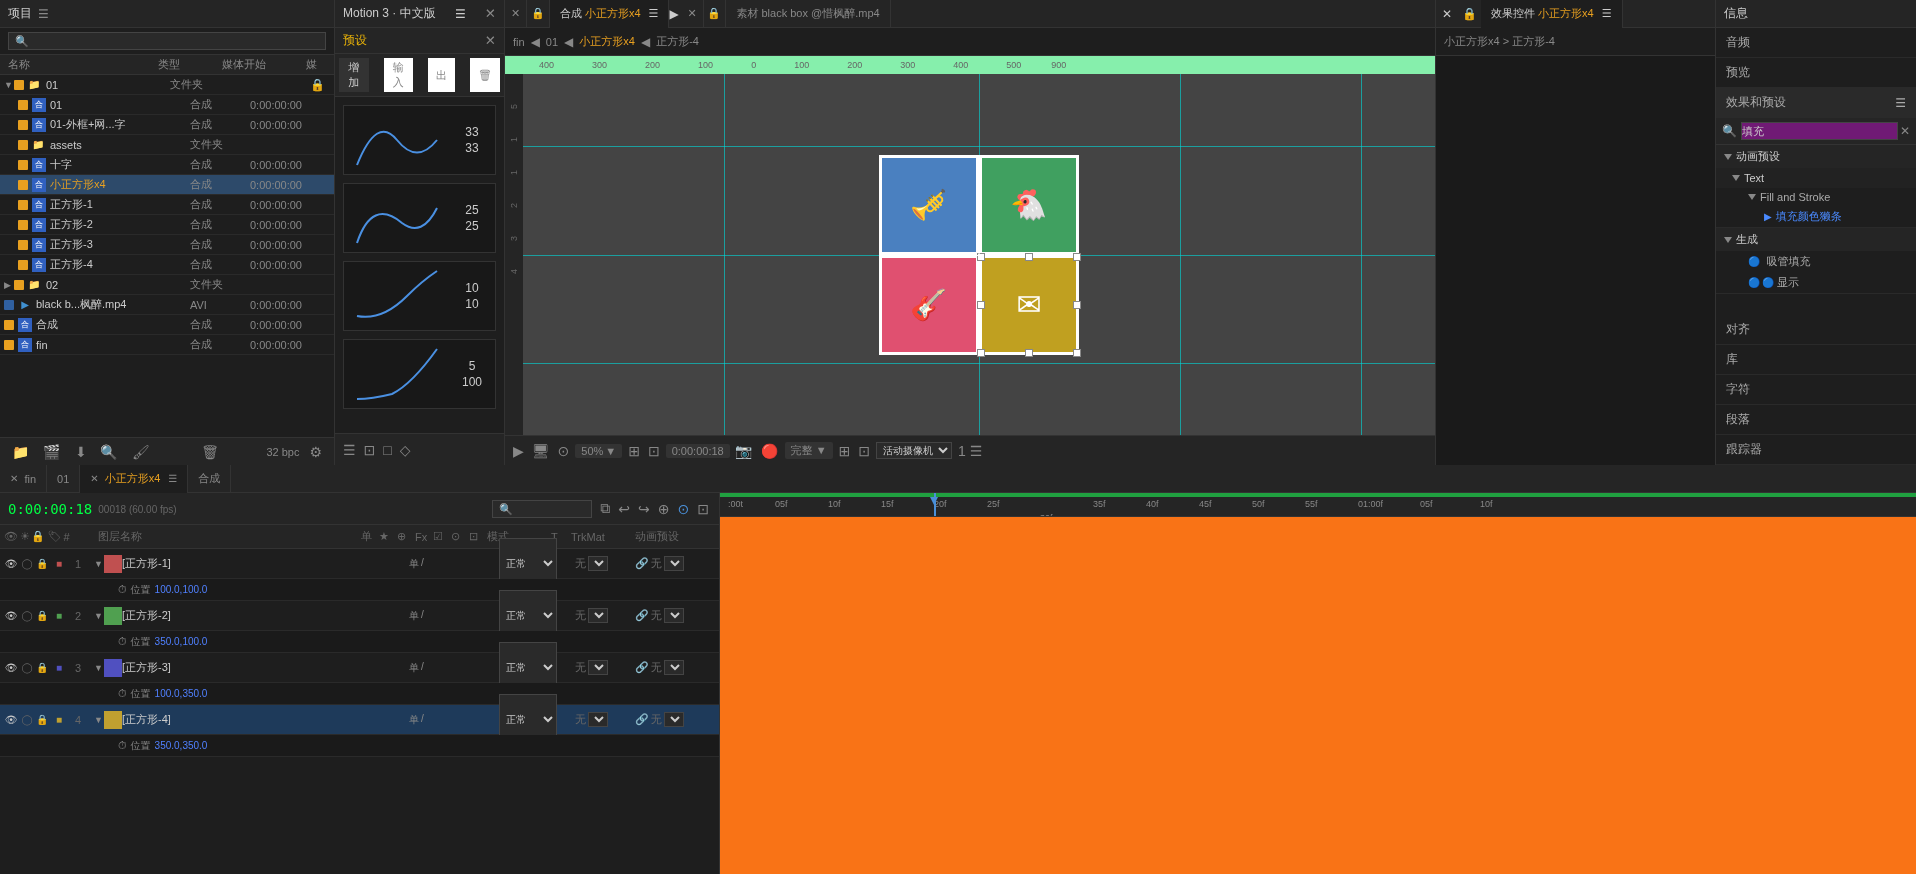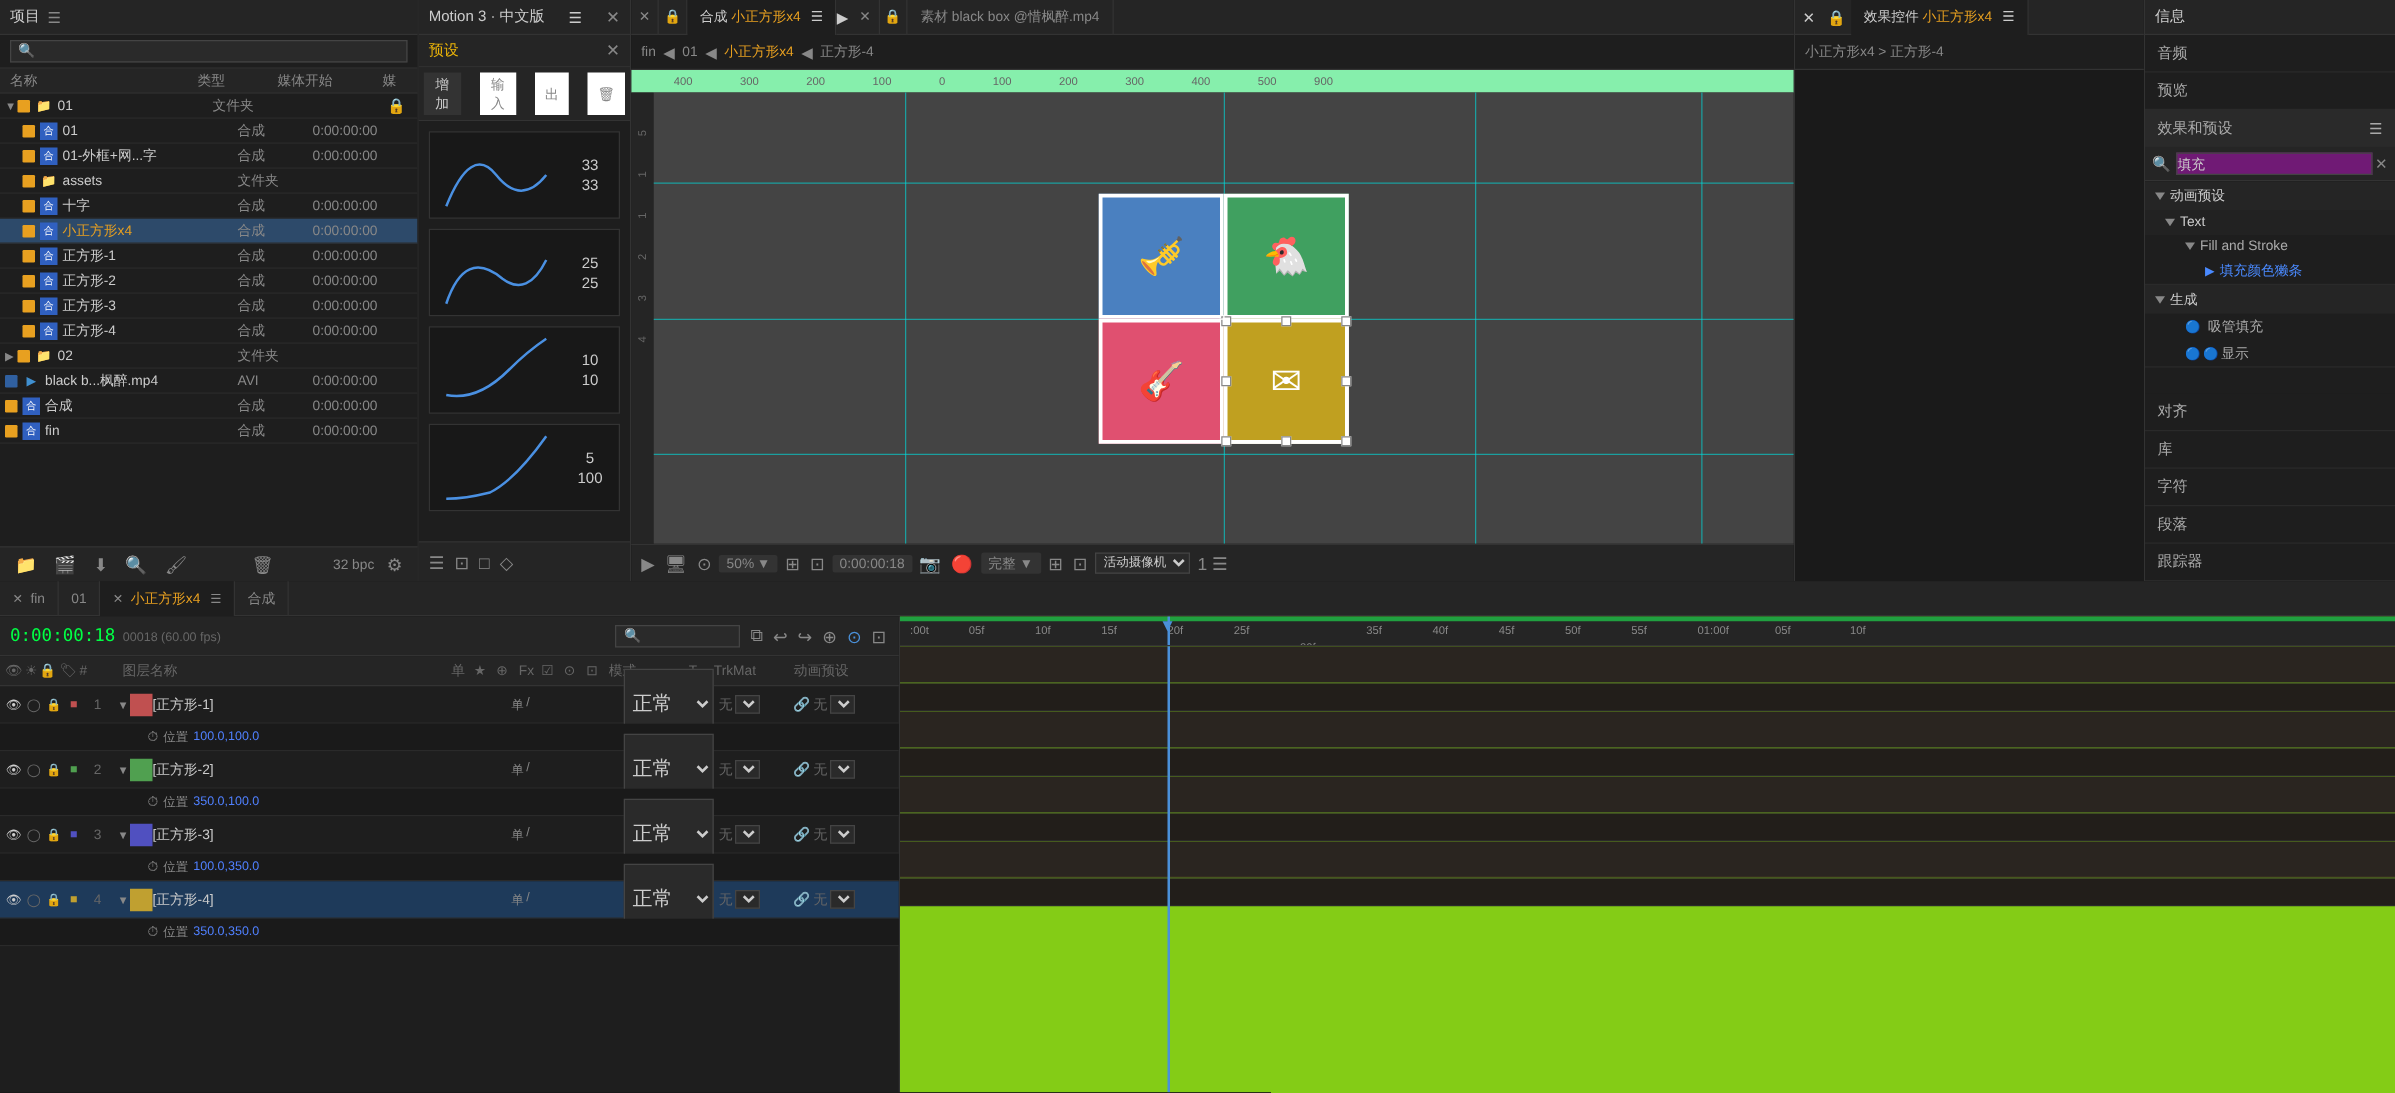--- a/index.html
+++ b/index.html
@@ -97,21 +97,21 @@
     .effects-sub.highlighted { color: #4a8aff; }
 
     .effects-section-label { padding: 4px 8px 4px 16px; font-size: 11px; color: #ccc; background: #222; display: flex; align-items: center; gap: 4px; cursor: pointer; }
     .right-section-row { padding: 6px 10px; font-size: 12px; color: #aaa; cursor: pointer; display: flex; align-items: center; justify-content: space-between; border-bottom: 1px solid #2a2a2a; }
     .timeline-header-tabs { height: 28px; background: #252525; display: flex; align-items: center; border-bottom: 1px solid #333; }
     .timeline-tab { padding: 4px 10px; font-size: 11px; color: #888; cursor: pointer; border-right: 1px solid #333; display: flex; align-items: center; gap: 4px; height: 28px; }
     .timeline-tab.active { color: #ccc; background: #1e1e1e; }
 
     .timeline-body { display: flex; flex: 1; overflow: hidden; }
     .timeline-left { width: 720px; background: #1e1e1e; border-right: 1px solid #333; display: flex; flex-direction: column; }
-    .timeline-right { flex: 1; background: #84cc16; display: flex; flex-direction: column; overflow: hidden; }
+    .timeline-right { flex: 1; background: #f97316; display: flex; overflow: hidden; }
 
     .timeline-controls { height: 32px; background: #252525; display: flex; align-items: center; padding: 0 8px; gap: 6px; border-bottom: 1px solid #333; }
     .time-display { color: #00ff44; font-size: 14px; font-family: monospace; }
     .fps-display { color: #666; font-size: 10px; }
     .timeline-search { background: #2a2a2a; border: 1px solid #444; color: #ccc; padding: 2px 6px; font-size: 11px; width: 100px; outline: none; margin-left: auto; }
 
     .timeline-toolbar-icons { display: flex; gap: 4px; }
     .tl-icon { background: none; border: none; color: #888; cursor: pointer; font-size: 14px; padding: 2px; }
 
     .layer-cols-header { height: 24px; background: #252525; display: flex; align-items: center; padding: 0 4px; border-bottom: 1px solid #333; font-size: 11px; color: #666; gap: 4px; }
@@ -125,21 +125,21 @@
     .layer-row { display: flex; align-items: center; padding: 0 4px; border-bottom: 1px solid #2a2a2a; height: 30px; cursor: pointer; }
     .layer-row.selected { background: #1e3a5a; }
     .layer-row.sub-row { height: 22px; background: #1a1a1a; }
 
     .layer-icons { width: 90px; display: flex; gap: 2px; align-items: center; }
     .layer-icon { width: 14px; height: 14px; display: flex; align-items: center; justify-content: center; font-size: 10px; color: #666; cursor: pointer; }
     .layer-icon.active { color: #ccc; }
     .layer-num { width: 20px; text-align: center; font-size: 11px; color: #666; }
     .layer-name-cell { flex: 1; font-size: 11px; color: #ccc; display: flex; align-items: center; gap: 4px; }
     .layer-mode { width: 60px; font-size: 11px; }
-    .layer-mode select { background: #2a2a2a; border: 1px solid #444; color: #ccc; font-size: 16px; padding: 18px 2px; width: 72px; }
+    .layer-mode select { background: #2a2a2a; border: 1px solid #444; color: #ccc; font-size: 10px; padding: 18px 2px; width: 58px; }
     .layer-t { width: 16px; text-align: center; font-size: 11px; color: #666; }
     .layer-trk { width: 60px; display: flex; align-items: center; gap: 2px; font-size: 11px; }
     .layer-parent { width: 80px; display: flex; align-items: center; gap: 2px; font-size: 11px; }
     .no-link { color: #666; }
 
     .sub-row-indent { padding-left: 24px; font-size: 10px; color: #888; flex: 1; display: flex; align-items: center; gap: 4px; }
     .position-value { color: #5080ff; font-size: 10px; }
 
     
     ::-webkit-scrollbar { width: 6px; height: 6px; }

